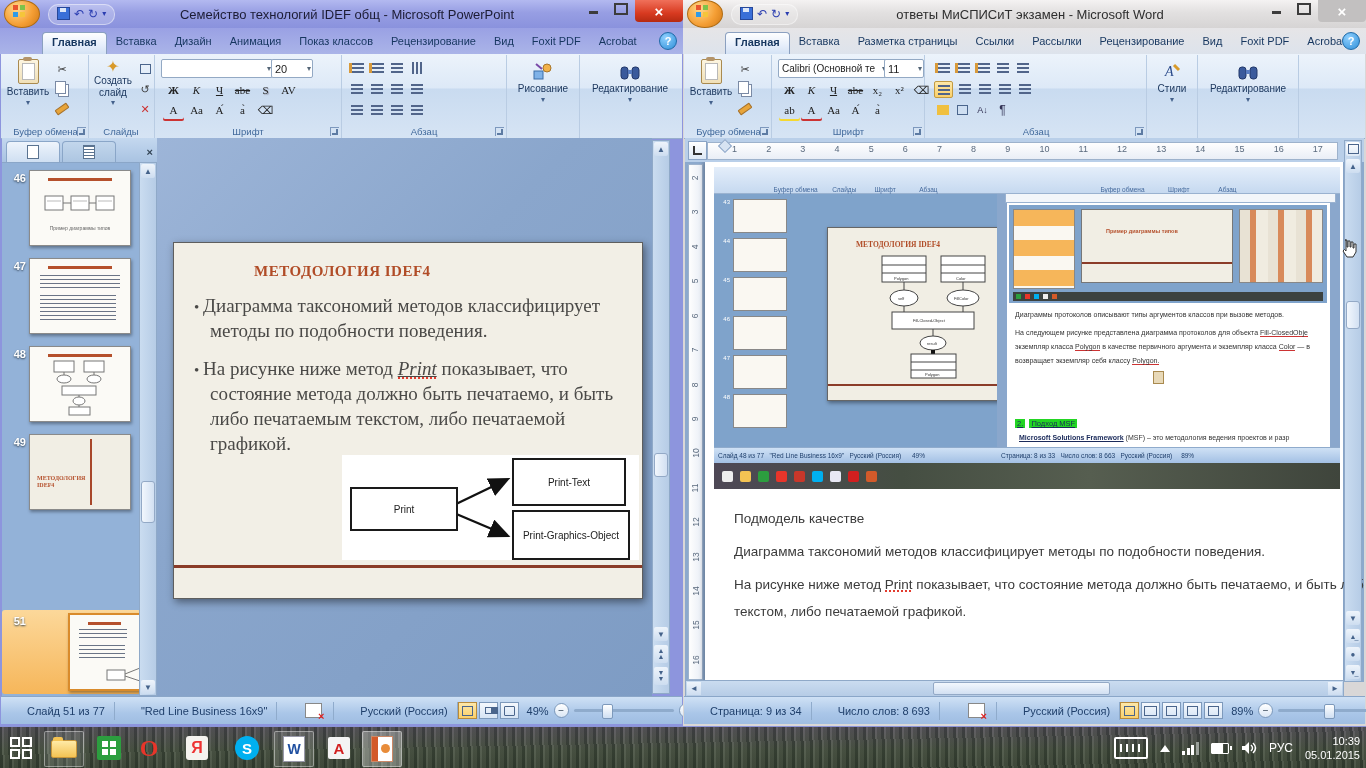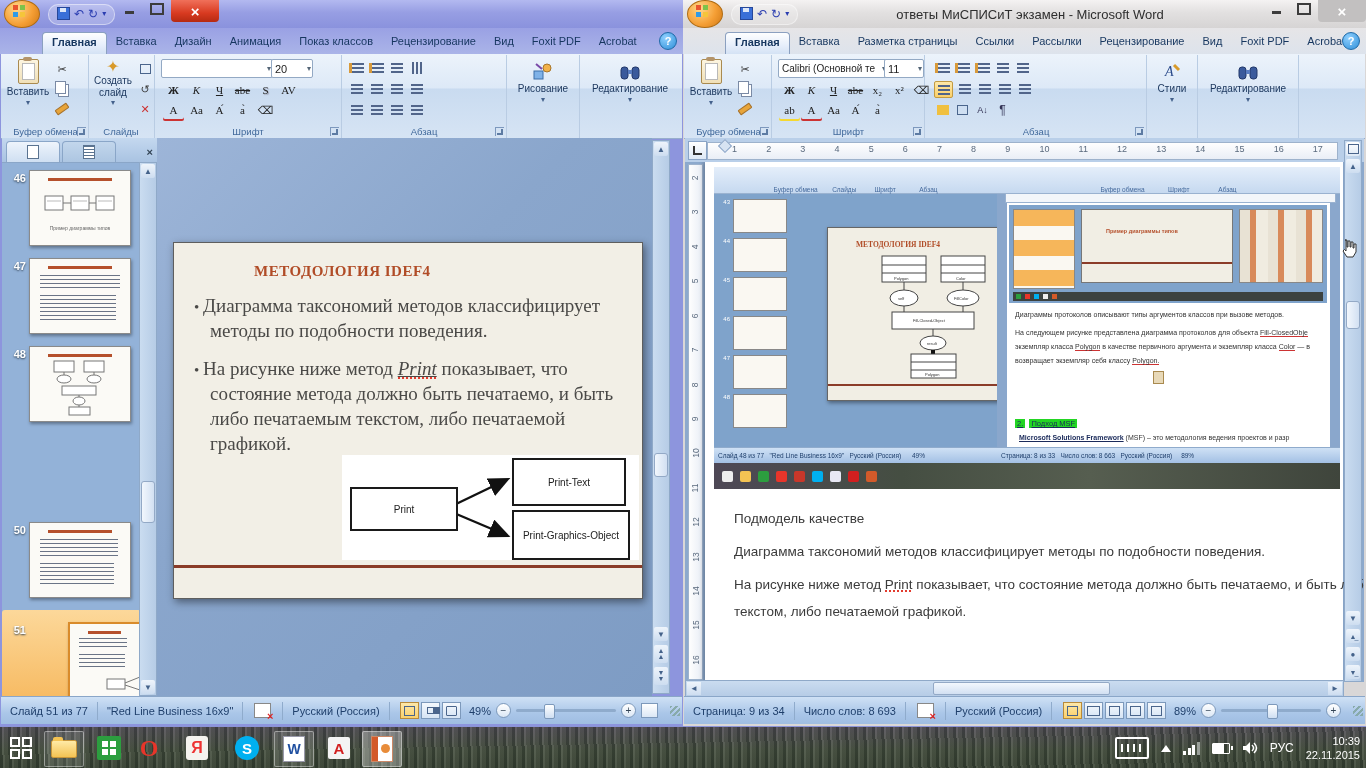--- a/index.html
+++ b/index.html
@@ -74,21 +74,21 @@
   .ptabs{position:absolute;top:0;left:0;right:0;height:24px;background:linear-gradient(180deg,#c4d8ef,#a9c3e2);display:flex;align-items:flex-end;padding-left:4px;border-bottom:1px solid #8aa6c8;}
   .ptab{width:52px;height:20px;border:1px solid #8aa6c8;border-bottom:none;border-radius:4px 4px 0 0;background:linear-gradient(#eef4fc,#cfdff2);display:flex;align-items:center;justify-content:center;margin-right:2px;}
   .ptab.inactive{background:linear-gradient(#c2d6ec,#adc6e2);}
   .pti{width:10px;height:12px;border:1px solid #5a7390;background:#fff;}
   .pti.lines{background:repeating-linear-gradient(180deg,#5a7390 0 1px,#fff 1px 3px);}
   .pclose{position:absolute;right:4px;bottom:4px;font-size:11px;color:#345;font-weight:bold;}
   .thumbs{position:absolute;top:24px;left:0;right:16px;bottom:0;overflow:hidden;}
   .trowi{position:absolute;left:0;right:0;display:flex;align-items:flex-start;}
   .tnum{width:24px;text-align:right;padding-right:3px;font-size:11px;font-weight:bold;color:#fff;text-shadow:0 1px 2px #345;flex:none;margin-top:2px;}
   .thumb{width:100px;height:74px;background:#fbfaf6;border:1px solid #8a8a8a;box-shadow:1px 2px 3px rgba(0,0,0,.35);position:relative;overflow:hidden;}
-  .trowi.sel{background:linear-gradient(180deg,#fcd89a,#f6b65a);border-radius:3px;padding:12px 0;gap:40px;}
+  .trowi.sel{background:linear-gradient(180deg,#fcd89a,#f6b65a);border-radius:3px;padding:3px 0;gap:40px;}
   .trowi.sel .thumb{border:2px solid #d98b2b;margin-left:-1px;}
   .tt{position:absolute;top:7px;left:18px;right:18px;height:3px;background:#b5502c;}
   .tl{position:absolute;background:repeating-linear-gradient(180deg,#6a7486 0 1.5px,transparent 1.5px 4px);}
   .cream{background:#f1eee4;}
   
   .editarea{position:absolute;top:138px;left:157px;right:31px;bottom:30px;
     background:linear-gradient(135deg,#9db5d8 0%,#8aa6cc 40%,#7e9cc4 100%);overflow:hidden;}
   .slide{position:absolute;left:16px;top:104px;width:468px;height:355px;background:#f2efe6;
     border:1px solid #5e5e5e;box-shadow:2px 3px 8px rgba(0,0,0,.45);}
   .sl-title{position:absolute;left:80px;top:20px;font-family:"Liberation Serif",serif;font-weight:bold;
@@ -105,21 +105,21 @@
   .redline{position:absolute;left:0;right:0;top:322px;height:3px;background:#8b3c28;}
   
   .vscroll{position:absolute;width:16px;background:linear-gradient(90deg,#cadcf0,#b6cce6);border:1px solid #8fa9c8;}
   .sarrow{position:absolute;left:1px;right:1px;height:14px;display:flex;align-items:center;justify-content:center;
     font-size:8px;color:#44628a;background:linear-gradient(#eef4fb,#cdddf0);border-radius:2px;}
   .sthumb{position:absolute;left:1px;right:1px;border-radius:3px;background:linear-gradient(90deg,#f2f7fd,#d2e0f2);border:1px solid #93a9c6;}
   .dbl{font-size:7px;line-height:.8;text-align:center;color:#44628a;}
   
   .sbar{position:absolute;left:1px;right:1px;bottom:2px;height:27px;display:flex;align-items:center;
     background:linear-gradient(180deg,#cfe1f5,#aac6e8 60%,#9fbde2);border-top:1px solid #8aa6c8;font-size:11px;color:#1f3f6b;}
-  .sseg{padding:0 9px;border-right:1px solid #8fabcc;height:18px;display:flex;align-items:center;white-space:nowrap;}
+  .sseg{padding:0 9px;border-right:1px solid #8fabcc;height:18px;display:flex;align-items:center;white-space:nowrap;margin-left:17px;}
   .spell{width:15px;height:13px;background:#fff;border:1px solid #888;position:relative;margin:0 2px;}
   .spell:after{content:"×";position:absolute;right:-3px;bottom:-5px;color:#d22;font-weight:bold;font-size:11px;}
   .views{display:flex;gap:2px;margin-left:auto;}
   .vbtn{width:17px;height:15px;border:1px solid #7d99bb;background:linear-gradient(#f4f8fd,#d6e4f4);display:flex;align-items:center;justify-content:center;}
   .vbtn.on{background:linear-gradient(#fde8a9,#fbd06a);border-color:#b88a3a;}
   .vglyph{width:9px;height:8px;border:1px solid #4a658c;}
   .zoomc{display:flex;align-items:center;gap:5px;padding:0 8px;}
   .zcirc{width:13px;height:13px;border-radius:50%;border:1px solid #7d99bb;background:linear-gradient(#fff,#dbe7f5);
     display:flex;align-items:center;justify-content:center;font-size:10px;color:#345;line-height:1;}
   .ztrack{width:100px;height:3px;background:#8fabcc;position:relative;border-radius:2px;}
@@ -213,20 +213,21 @@
     <div class="tbar">
       <div class="officebtn">
           <span class="obsq"></span>
         </div>
       <div class="qat">
         <span class="qbtn"><span class="ic-save"></span></span>
         <span class="qbtn">↶</span>
         <span class="qbtn">↻</span>
         <span class="qbtn" style="font-size:8px">▾</span>
       </div>
+      <span class="wtitle">Семейство технологий IDEF общ - Microsoft PowerPoint</span>
       <div class="winctl">
         <span class="wbtn">
             <span class="gl-min"></span>
           </span>
         <span class="wbtn">
             <span class="gl-max"></span>
           </span>
         <span class="wclose">×</span>
       </div>
     </div>
@@ -428,26 +429,25 @@
               <rect x="12" y="26" width="34" height="9" fill="#fff" stroke="#777"></rect>
               <ellipse cx="29" cy="41" rx="6" ry="4" fill="#fff" stroke="#777"></ellipse>
               <rect x="19" y="47" width="21" height="8" fill="#fff" stroke="#777"></rect>
               <line x1="14" y1="12" x2="14" y2="15" stroke="#777"></line>
                 <line x1="44" y1="12" x2="44" y2="15" stroke="#777"></line>
               <line x1="29" y1="35" x2="29" y2="37" stroke="#777"></line>
                 <line x1="29" y1="45" x2="29" y2="47" stroke="#777"></line>
             </svg>
           </div>
         </div>
-        <div class="trowi" style="top:360px;">
-          <span class="tnum">50</span>
-          <div class="thumb">
-            <span class="tt"></span>
-            <span class="tl" style="left:10px;right:12px;top:16px;height:18px;"></span>
-            <span class="tl" style="left:10px;right:16px;top:40px;height:22px;"></span>
+        <div class="trowi" style="top:272px;">
+          <span class="tnum">49</span>
+          <div class="thumb cream">
+            <span class="abs" style="left:60px;top:4px;bottom:4px;width:2px;background:#a8472a;"></span>
+            <span class="abs" style="left:7px;top:40px;width:48px;font-size:6px;font-weight:bold;color:#b5502c;font-family:'Liberation Serif',serif;line-height:1.2;">МЕТОДОЛОГИЯ IDEF4</span>
           </div>
         </div>
         <div class="trowi sel" style="top:448px;">
           <span class="tnum">51</span>
           <div class="thumb">
             <span class="tt"></span>
             <span class="tl" style="left:9px;right:12px;top:14px;height:12px;"></span>
             <span class="tl" style="left:9px;right:14px;top:30px;height:16px;"></span>
             <svg class="abs" style="left:36px;top:48px" width="58" height="24" viewBox="0 0 58 24">
               <rect x="1" y="7" width="18" height="10" fill="#fff" stroke="#777"></rect>
@@ -969,18 +969,18 @@
         </span>
       <span class="batt"></span>
       <svg width="16" height="14" viewBox="0 0 16 14">
         <polygon points="1,5 4,5 8,1 8,13 4,9 1,9" fill="#fff"></polygon>
         <path d="M10 4q3 3 0 6" stroke="#fff" fill="none" stroke-width="1.5"></path>
         <path d="M12 2q5 5 0 10" stroke="#fff" fill="none" stroke-width="1.5"></path>
       </svg>
       <span style="font-size:12px;">РУС</span>
       <span class="clock">
         <span>10:39</span><br>
-        <span>22.11.2015</span>
+        <span>05.01.2015</span>
       </span>
     </div>
   </div>
 
 </div>
 
 </body></html>

